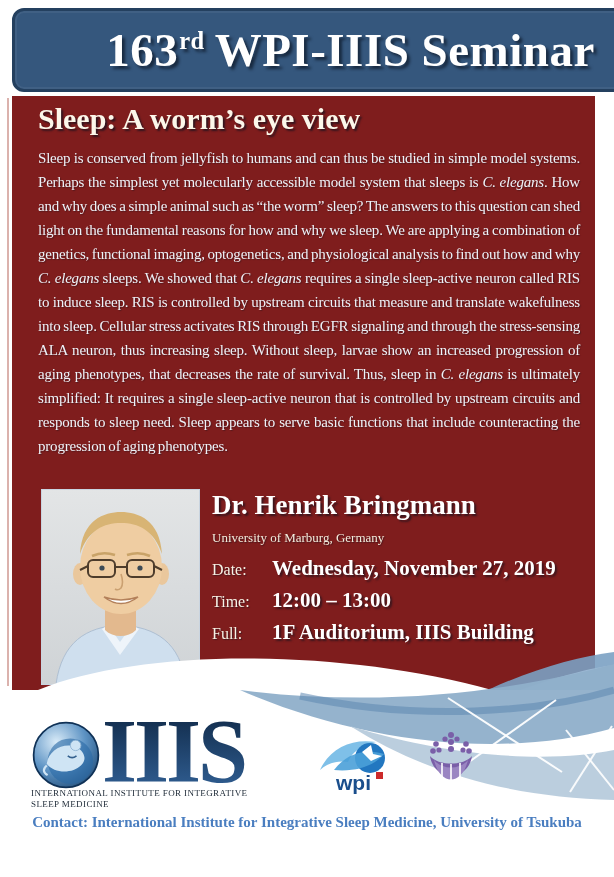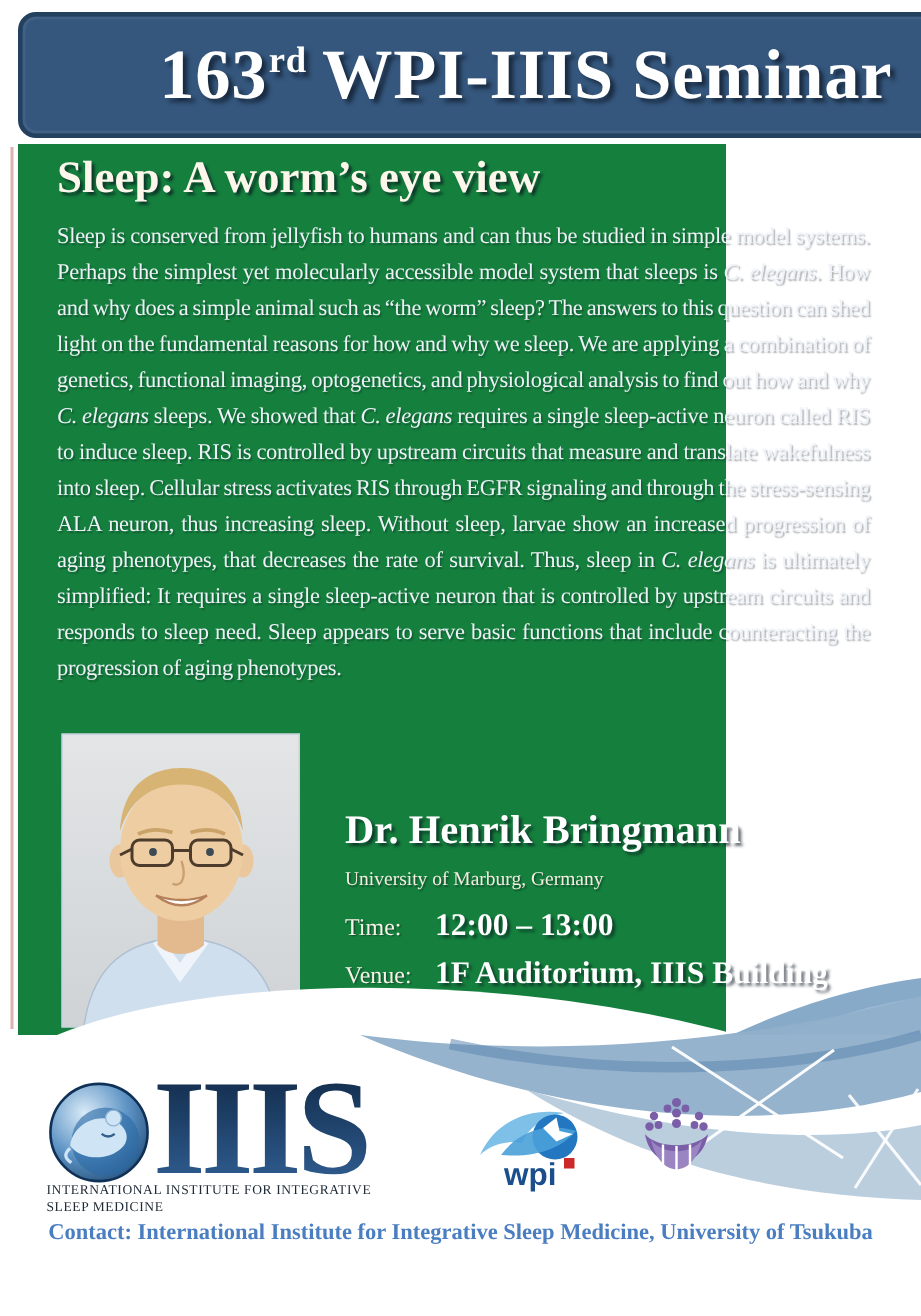--- a/index.html
+++ b/index.html
@@ -22,42 +22,42 @@
   }
   .header-title sup { font-size:0.52em; vertical-align:super; margin-left:1px; }
   .header-rest { margin-left:10px; }
 
   
   .red-edge-line {
     position:absolute; left:7px; top:98px; width:2px; height:588px;
     background:rgba(190,115,105,0.55);
   }
   .main-panel {
-    position:absolute; left:12px; top:96px; width:472px; height:594px;
-    background:#15803d;
+    position:absolute; left:12px; top:96px; width:583px; height:594px;
+    background:#7f1d1d;
   }
   .talk-title {
     position:absolute; left:26px; top:6px;
     color:#fcf7ea; font-weight:bold; font-size:30px;
     text-shadow:2px 2px 2px rgba(8,16,30,0.65); white-space:nowrap;
   }
   .talk-abstract {
     position:absolute; left:26px; top:50px; width:542px;
     color:#eef2f8; font-size:15px; line-height:24px; text-align:justify;
     letter-spacing:-0.2px; word-spacing:-1px;
     text-shadow:1px 1px 1px rgba(8,16,30,0.35);
   }
   .talk-abstract i { font-style:italic; }
 
   
   .speaker-photo {
     position:absolute; left:29px; top:393px; width:157px; height:194px;
     border:1px solid #c9d4e0; background:#d8dadb;
   }
-  .speaker-block { position:absolute; left:218px; top:394px; width:368px;margin-top:48px; }
+  .speaker-block { position:absolute; left:200px; top:394px; width:368px; }
   .speaker-name {
     color:#ffffff; font-weight:bold; font-size:27px;
     text-shadow:2px 2px 2px rgba(8,16,30,0.6); white-space:nowrap;
   }
   .speaker-title {
     margin-top:12px; color:#f3edde; font-size:19px; line-height:27px;
     text-shadow:1px 1px 1px rgba(8,16,30,0.45);
   }
   .speaker-affiliation {
     margin-top:9px; color:#f3edde; font-size:13px;
@@ -142,25 +142,29 @@
 
       <path d="M62,107 q17,13 34,0 q-17,6 -34,0 Z" fill="#ffffff" stroke="#b3805a" stroke-width="1.5"></path>
     </svg>
 
     <div class="speaker-block">
       <div class="speaker-name">Dr. Henrik Bringmann</div>
       <div class="speaker-affiliation">University of Marburg, Germany</div>
 
       <div class="event-rows">
         <div class="event-row">
+          <span class="event-label">Date:</span>
+          <span class="event-value">Wednesday, November 27, 2019</span>
+        </div>
+        <div class="event-row">
           <span class="event-label">Time:</span>
           <span class="event-value">12:00 – 13:00</span>
         </div>
         <div class="event-row">
-          <span class="event-label">Venue:</span>
+          <span class="event-label">Full:</span>
           <span class="event-value">1F Auditorium, IIIS Building</span>
         </div>
       </div>
     </div>
   </div>
 
   <svg class="bottom-decor" viewBox="0 0 614 210">
 
     <path d="M38,80 C140,38 340,38 492,80 Z" fill="#ffffff"></path>
 

